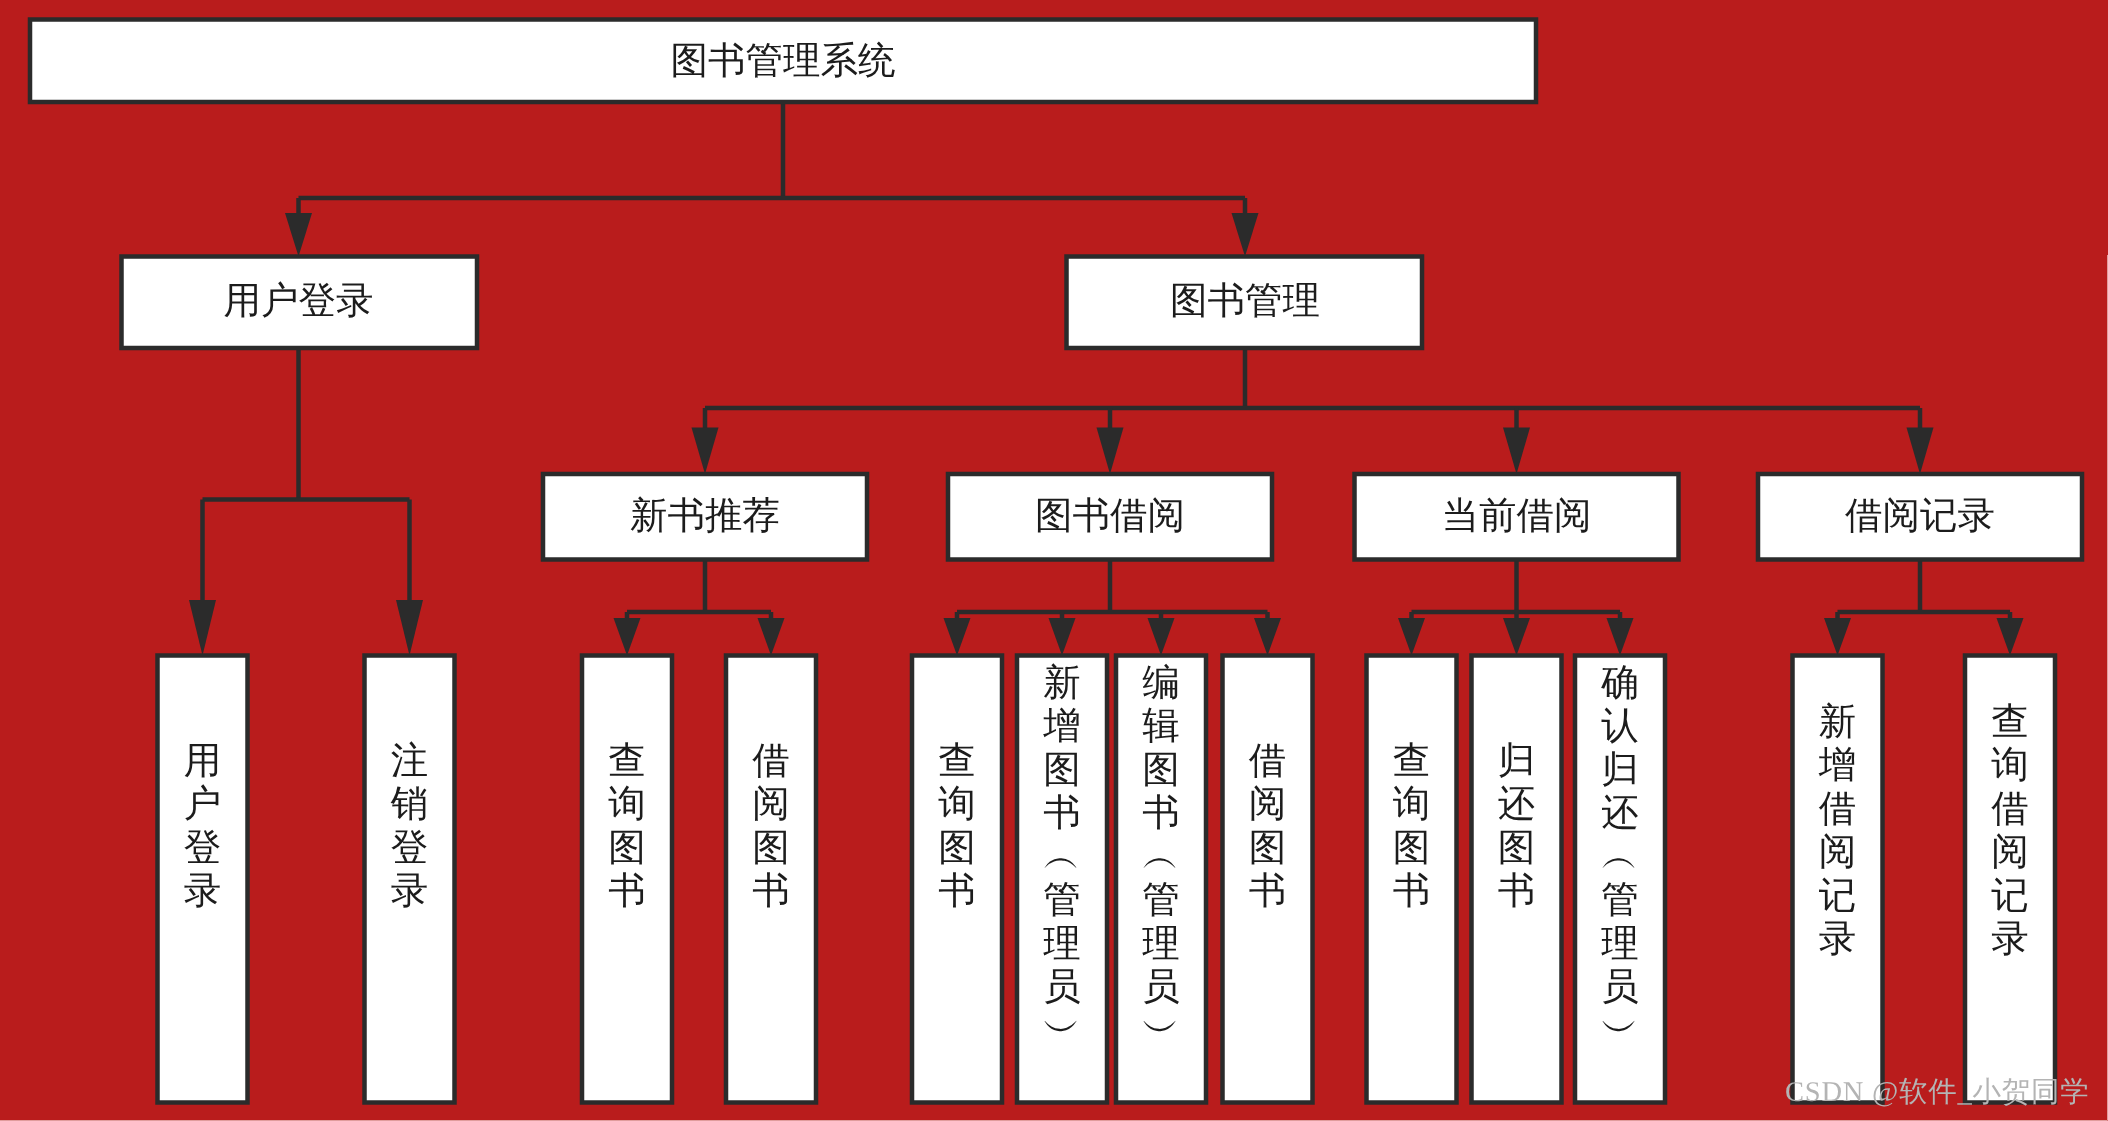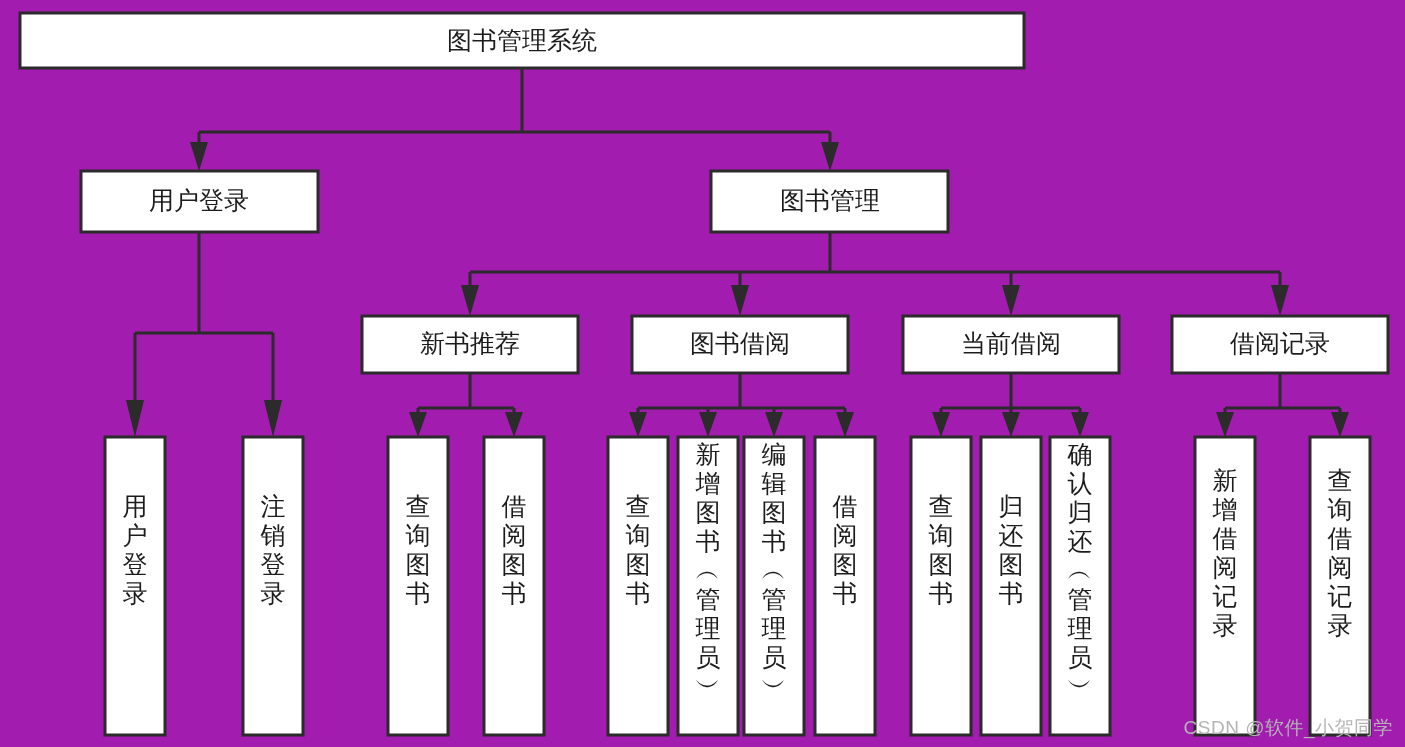--- a/index.html
+++ b/index.html
@@ -7,21 +7,21 @@
     padding: 0;
     background: #ffffff;
   }
   body {
     font-family: "DejaVu Sans", "Liberation Sans", sans-serif;
   }
   #canvas {
     position: relative;
     width: 1405px;
     height: 747px;
-    background: #a21caf;
+    background: #b91c1c;
     overflow: hidden;
   }
   svg.diagram {
     position: absolute;
     left: 0;
     top: 0;
     width: 1405px;
     height: 747px;
   }
   .node-rect {
@@ -51,21 +51,21 @@
     font-family: "DejaVu Sans", "Liberation Sans", sans-serif;
     font-size: 25px;
     text-anchor: middle;
   }
   .watermark {
     position: absolute;
     right: 12px;
     bottom: 6px;
     color: #b4b4b4;
     font-size: 19px;
-    font-family: Liberation Sans, sans-serif;
+    font-family: Liberation Serif, serif;
     white-space: nowrap;
     letter-spacing: 0.5px;
     pointer-events: none;
   }
 </style>
 </head>
 <body>
 
 <div id="canvas">
 

